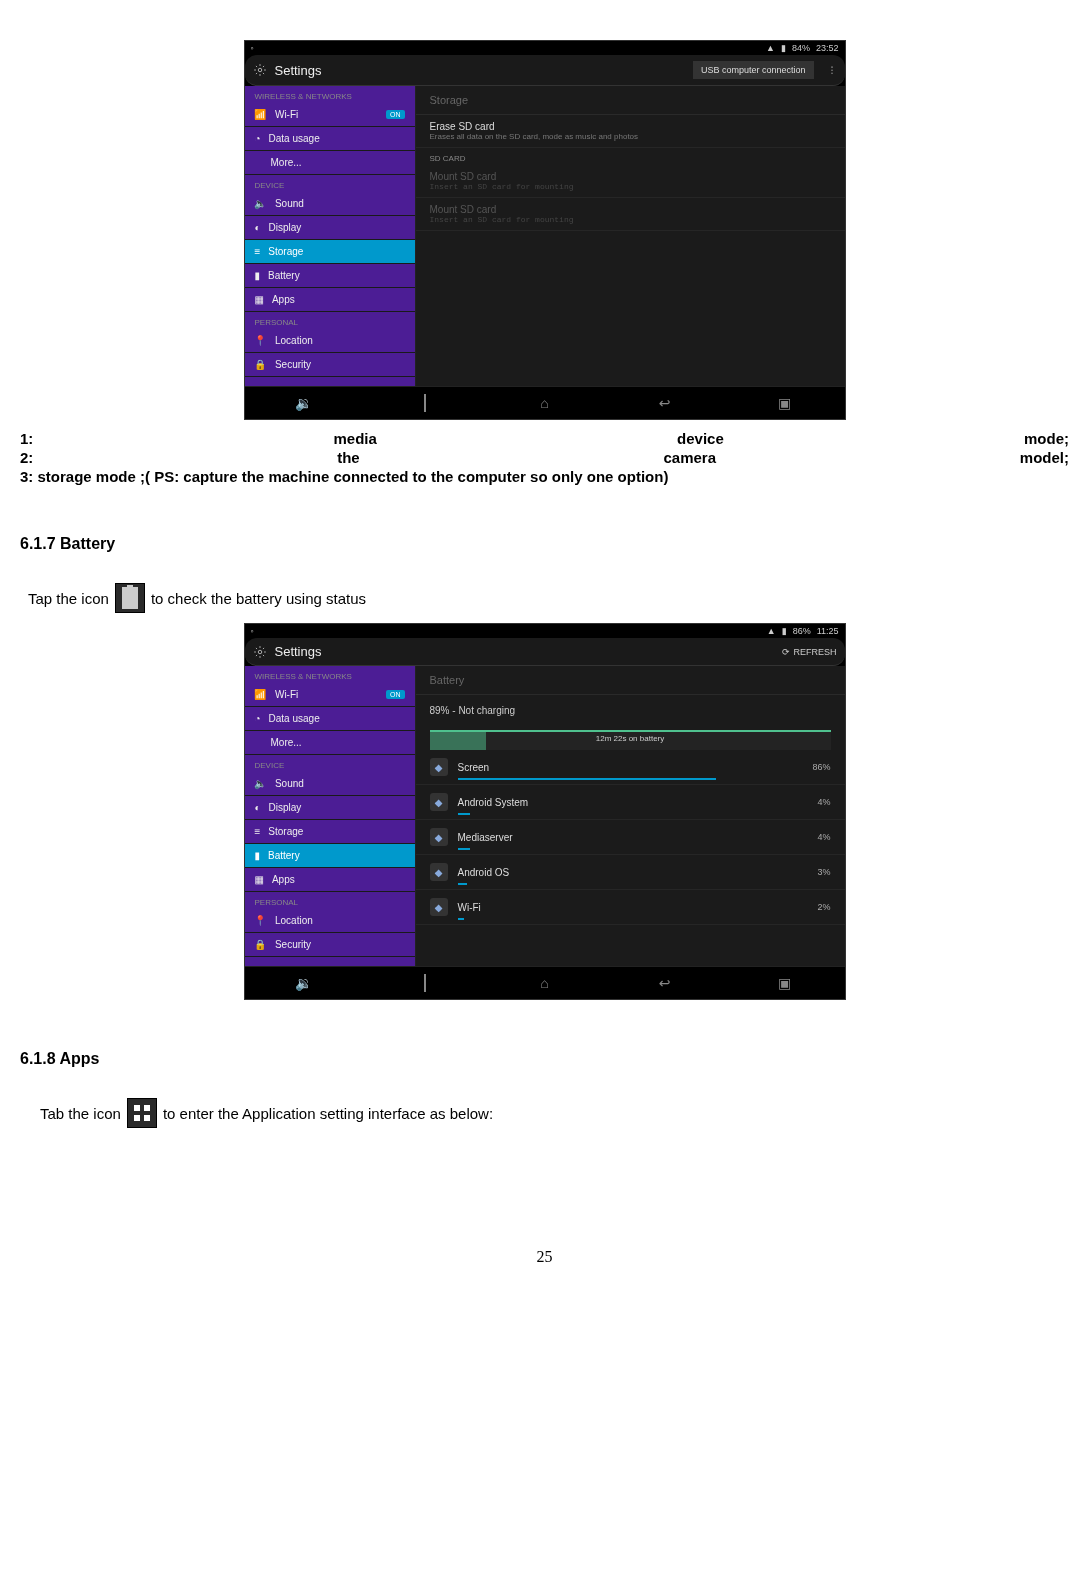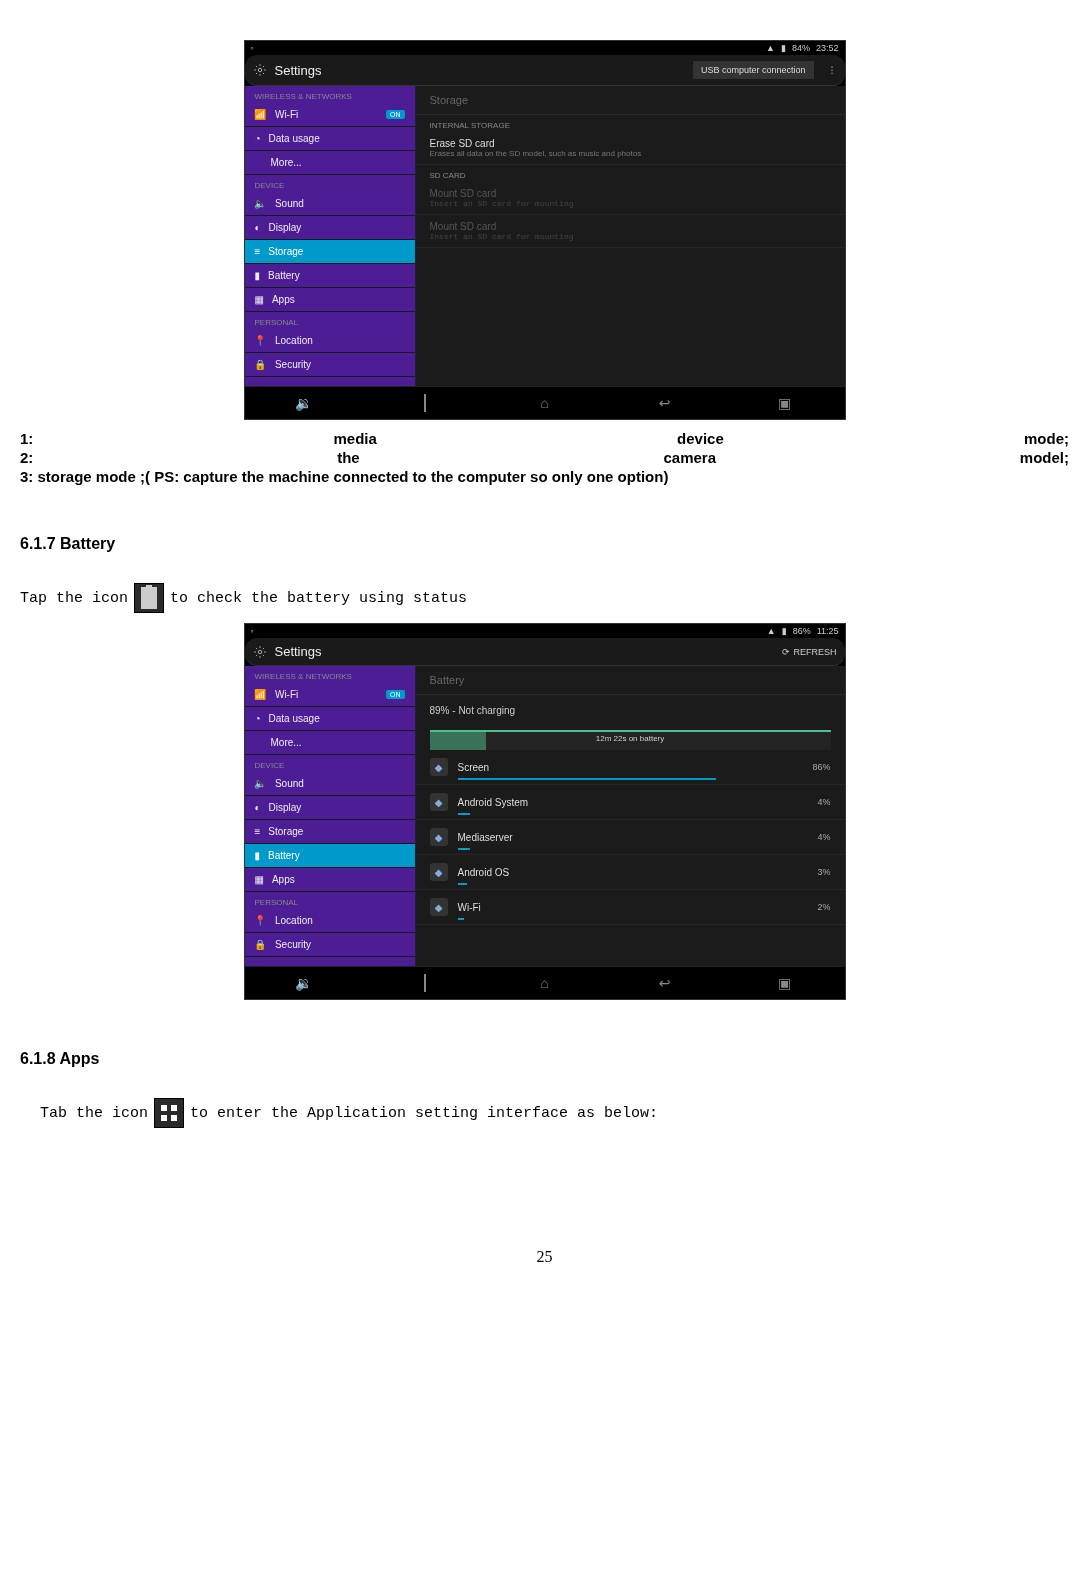--- a/index.html
+++ b/index.html
@@ -116,22 +116,21 @@
   h3.section {
     font-size: 16px;
     margin: 50px 0 30px 0;
     font-weight: bold;
   }
   .body-para {
     font-size: 15px;
     display: flex;
     align-items: center;
     gap: 6px;
-    margin: 10px 0 10px 0;
-    font-family: Liberation Mono, monospace;
+    margin: 10px 0 10px 8px;
   }
   .inline-icon-battery {
     display: inline-flex;
     width: 28px; height: 28px;
     background: #2a2a2a;
     align-items: center; justify-content: center;
     border: 1px solid #000;
   }
   .inline-icon-battery .batt {
     width: 12px; height: 18px; border: 2px solid #ccc; position: relative; background: #ccc;
@@ -274,24 +273,23 @@
         <span class="lbl">
             <span>🔒</span>
             <span>Security</span>
           </span>
       </div>
     </div>
     <div class="content">
       <div class="content-header">
         <span>Storage</span>
       </div>
-      <div class="sub-header">INTERNAL STORAGE</div>
       <div class="content-item">
         <div class="t1">Erase SD card</div>
-        <div class="t2">Erases all data on the SD model, such as music and photos</div>
+        <div class="t2">Erases all data on the SD card, mode as music and photos</div>
       </div>
       <div class="sub-header">SD CARD</div>
       <div class="content-item disabled">
         <div class="t1">Mount SD card</div>
         <div class="t2">Insert an SD card for mounting</div>
       </div>
       <div class="content-item disabled">
         <div class="t1">Mount SD card</div>
         <div class="t2">Insert an SD card for mounting</div>
       </div>

